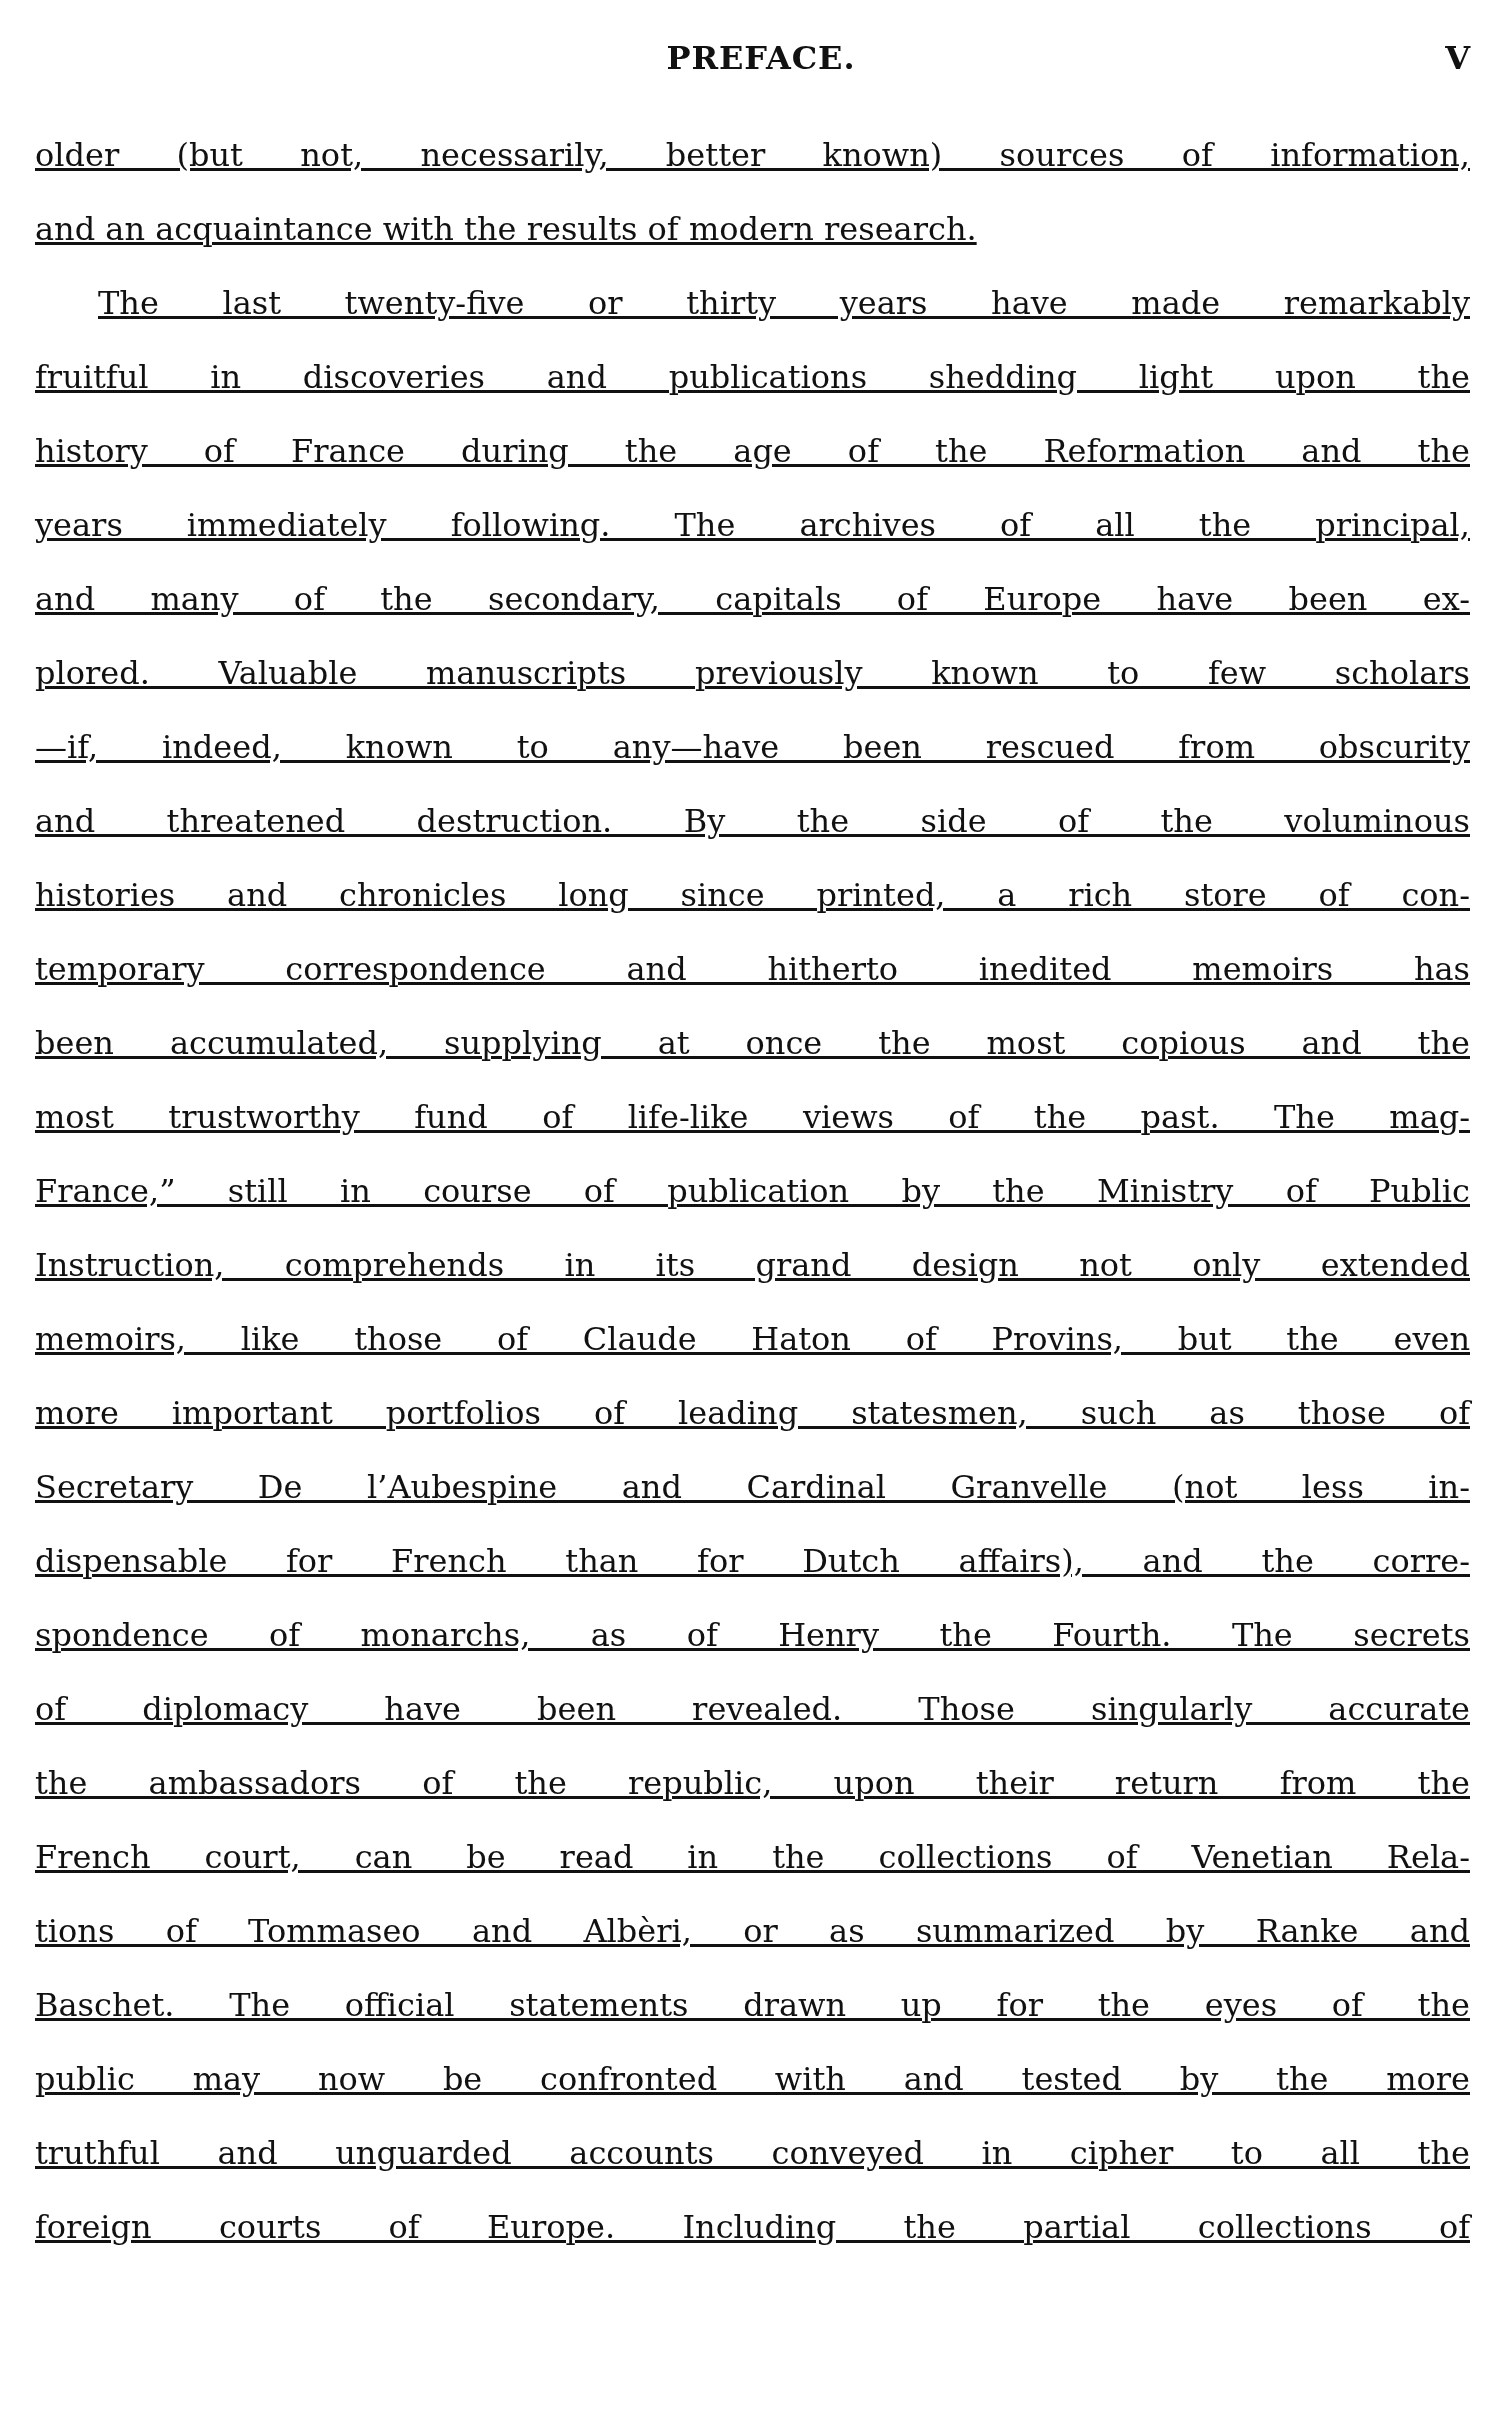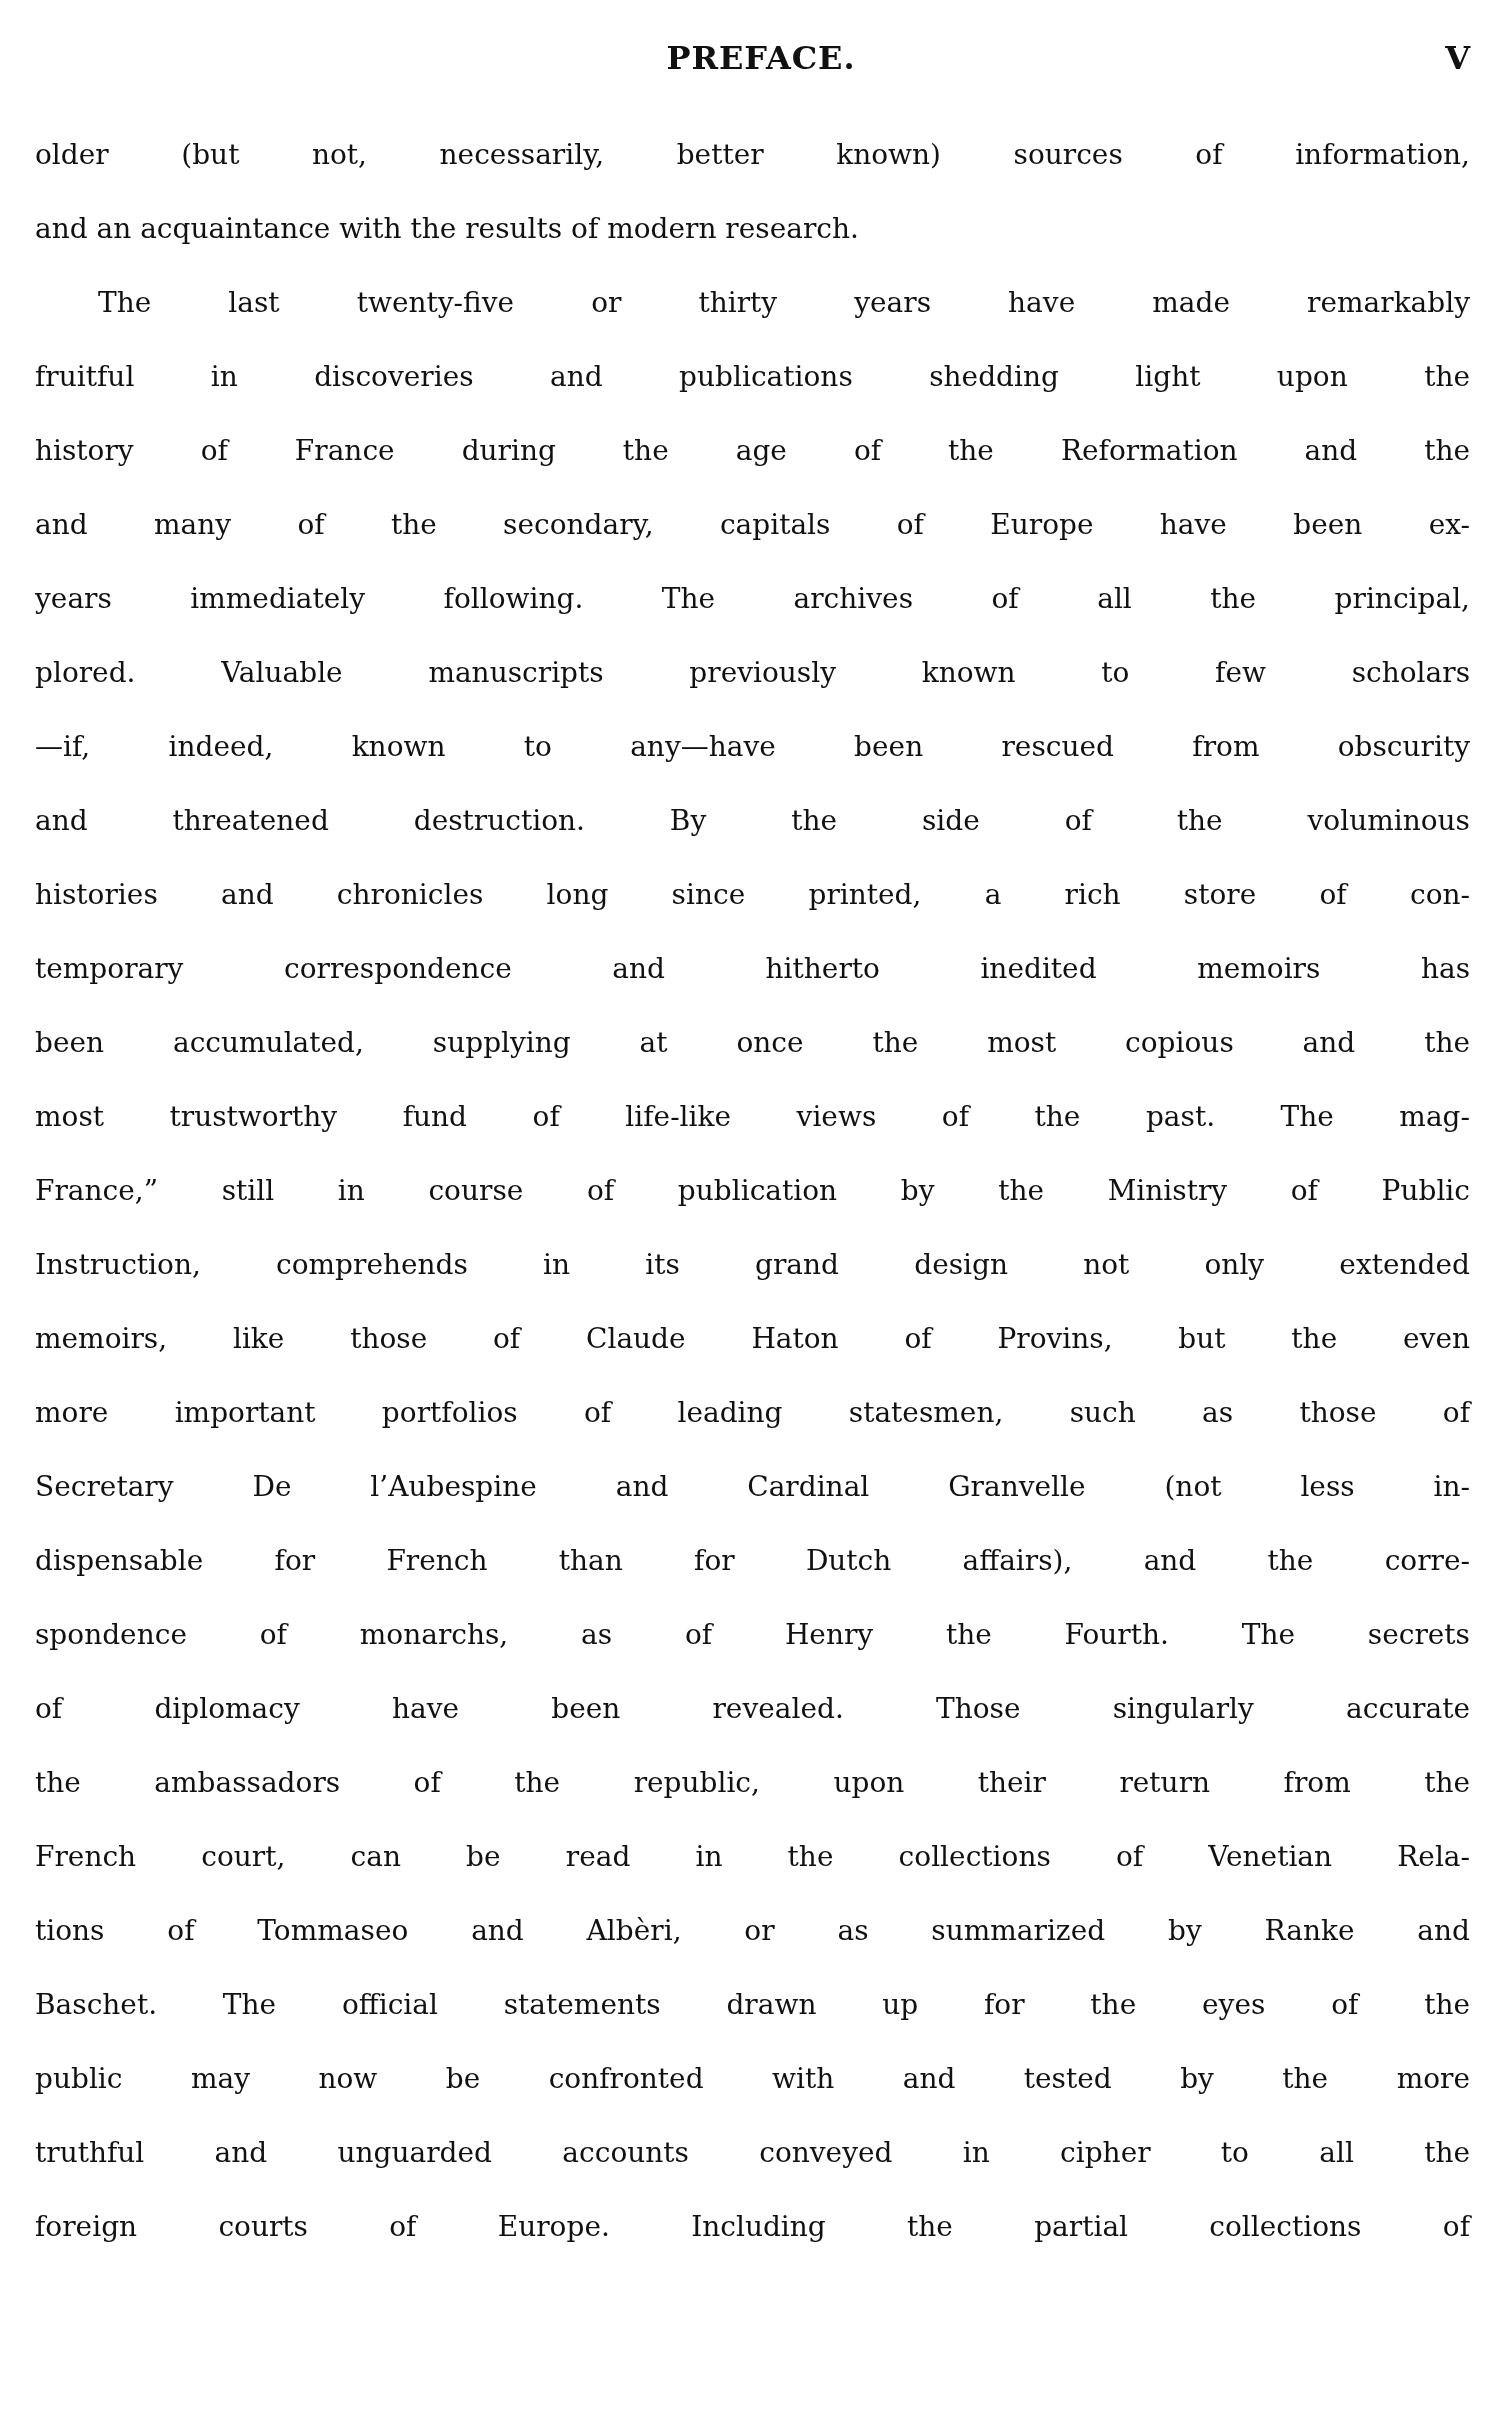--- a/index.html
+++ b/index.html
@@ -51,26 +51,27 @@
     .text-block {
       position: absolute;
       left: 35px;
       top: 118px;
       width: 1435px;
     }
     .line {
       display: block;
       height: 74px;
       line-height: 74px;
-      font-size: 28px;
+      font-size: 32px;
       white-space: nowrap;
       text-align: justify;
       text-align-last: justify;
       -moz-text-align-last: justify;
       overflow: visible;
+      text-decoration: underline;
     }
     .line.indent {
       padding-left: 63px;
     }
     .line.last-of-para {
       text-align-last: left;
       -moz-text-align-last: left;
     }
   </style>
 </head>
@@ -82,22 +83,22 @@
     <div class="running-title">PREFACE.</div>
     <div class="folio">V</div>
   </div>
 
   <div class="text-block">
     <span class="line">older (but not, necessarily, better known) sources of information,</span>
     <span class="line last-of-para">and an acquaintance with the results of modern research.</span>
     <span class="line indent">The last twenty-five or thirty years have made remarkably</span>
     <span class="line">fruitful in discoveries and publications shedding light upon the</span>
     <span class="line">history of France during the age of the Reformation and the</span>
+    <span class="line">years immediately following.  The archives of all the principal,</span>
     <span class="line">and many of the secondary, capitals of Europe have been ex-</span>
-    <span class="line">years immediately following.  The archives of all the principal,</span>
     <span class="line">plored.  Valuable manuscripts previously known to few scholars</span>
     <span class="line">—if, indeed, known to any—have been rescued from obscurity</span>
     <span class="line">and threatened destruction.  By the side of the voluminous</span>
     <span class="line">histories and chronicles long since printed, a rich store of con-</span>
     <span class="line">temporary correspondence and hitherto inedited memoirs has</span>
     <span class="line">been accumulated, supplying at once the most copious and the</span>
     <span class="line">most trustworthy fund of life-like views of the past.  The mag-</span>
     <span class="line">France,” still in course of publication by the Ministry of Public</span>
     <span class="line">Instruction, comprehends in its grand design not only extended</span>
     <span class="line">memoirs, like those of Claude Haton of Provins, but the even</span>

